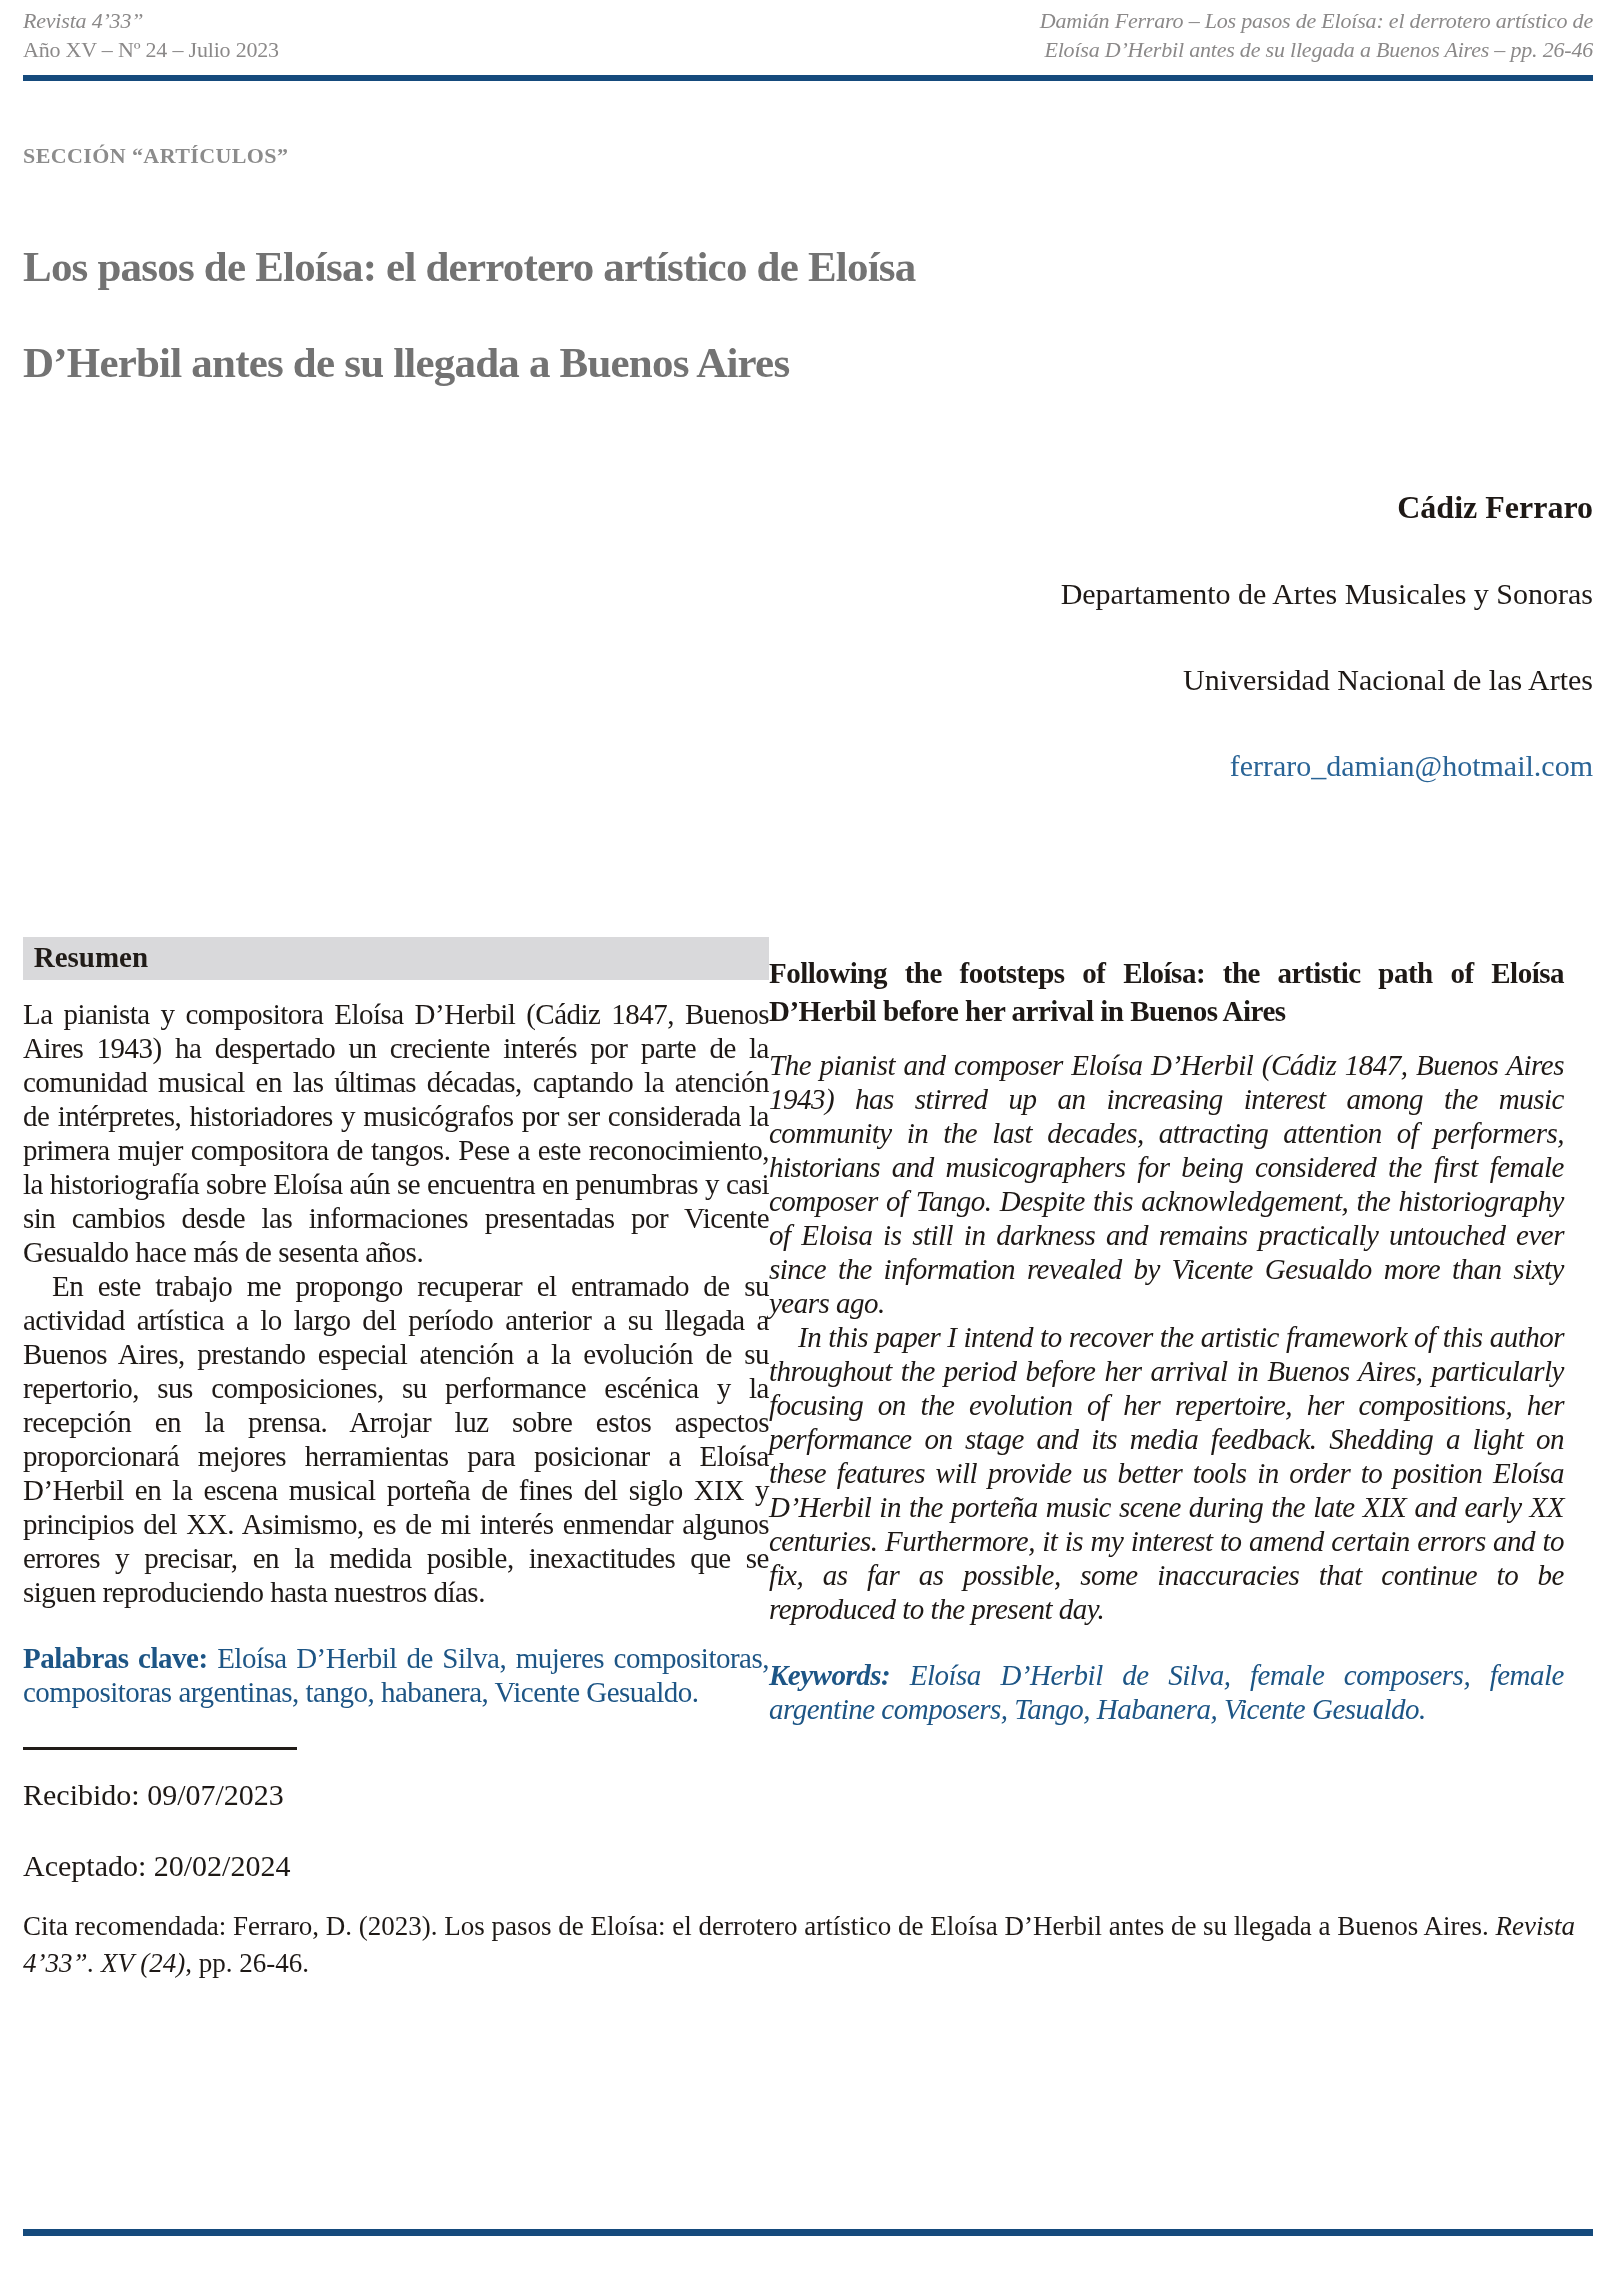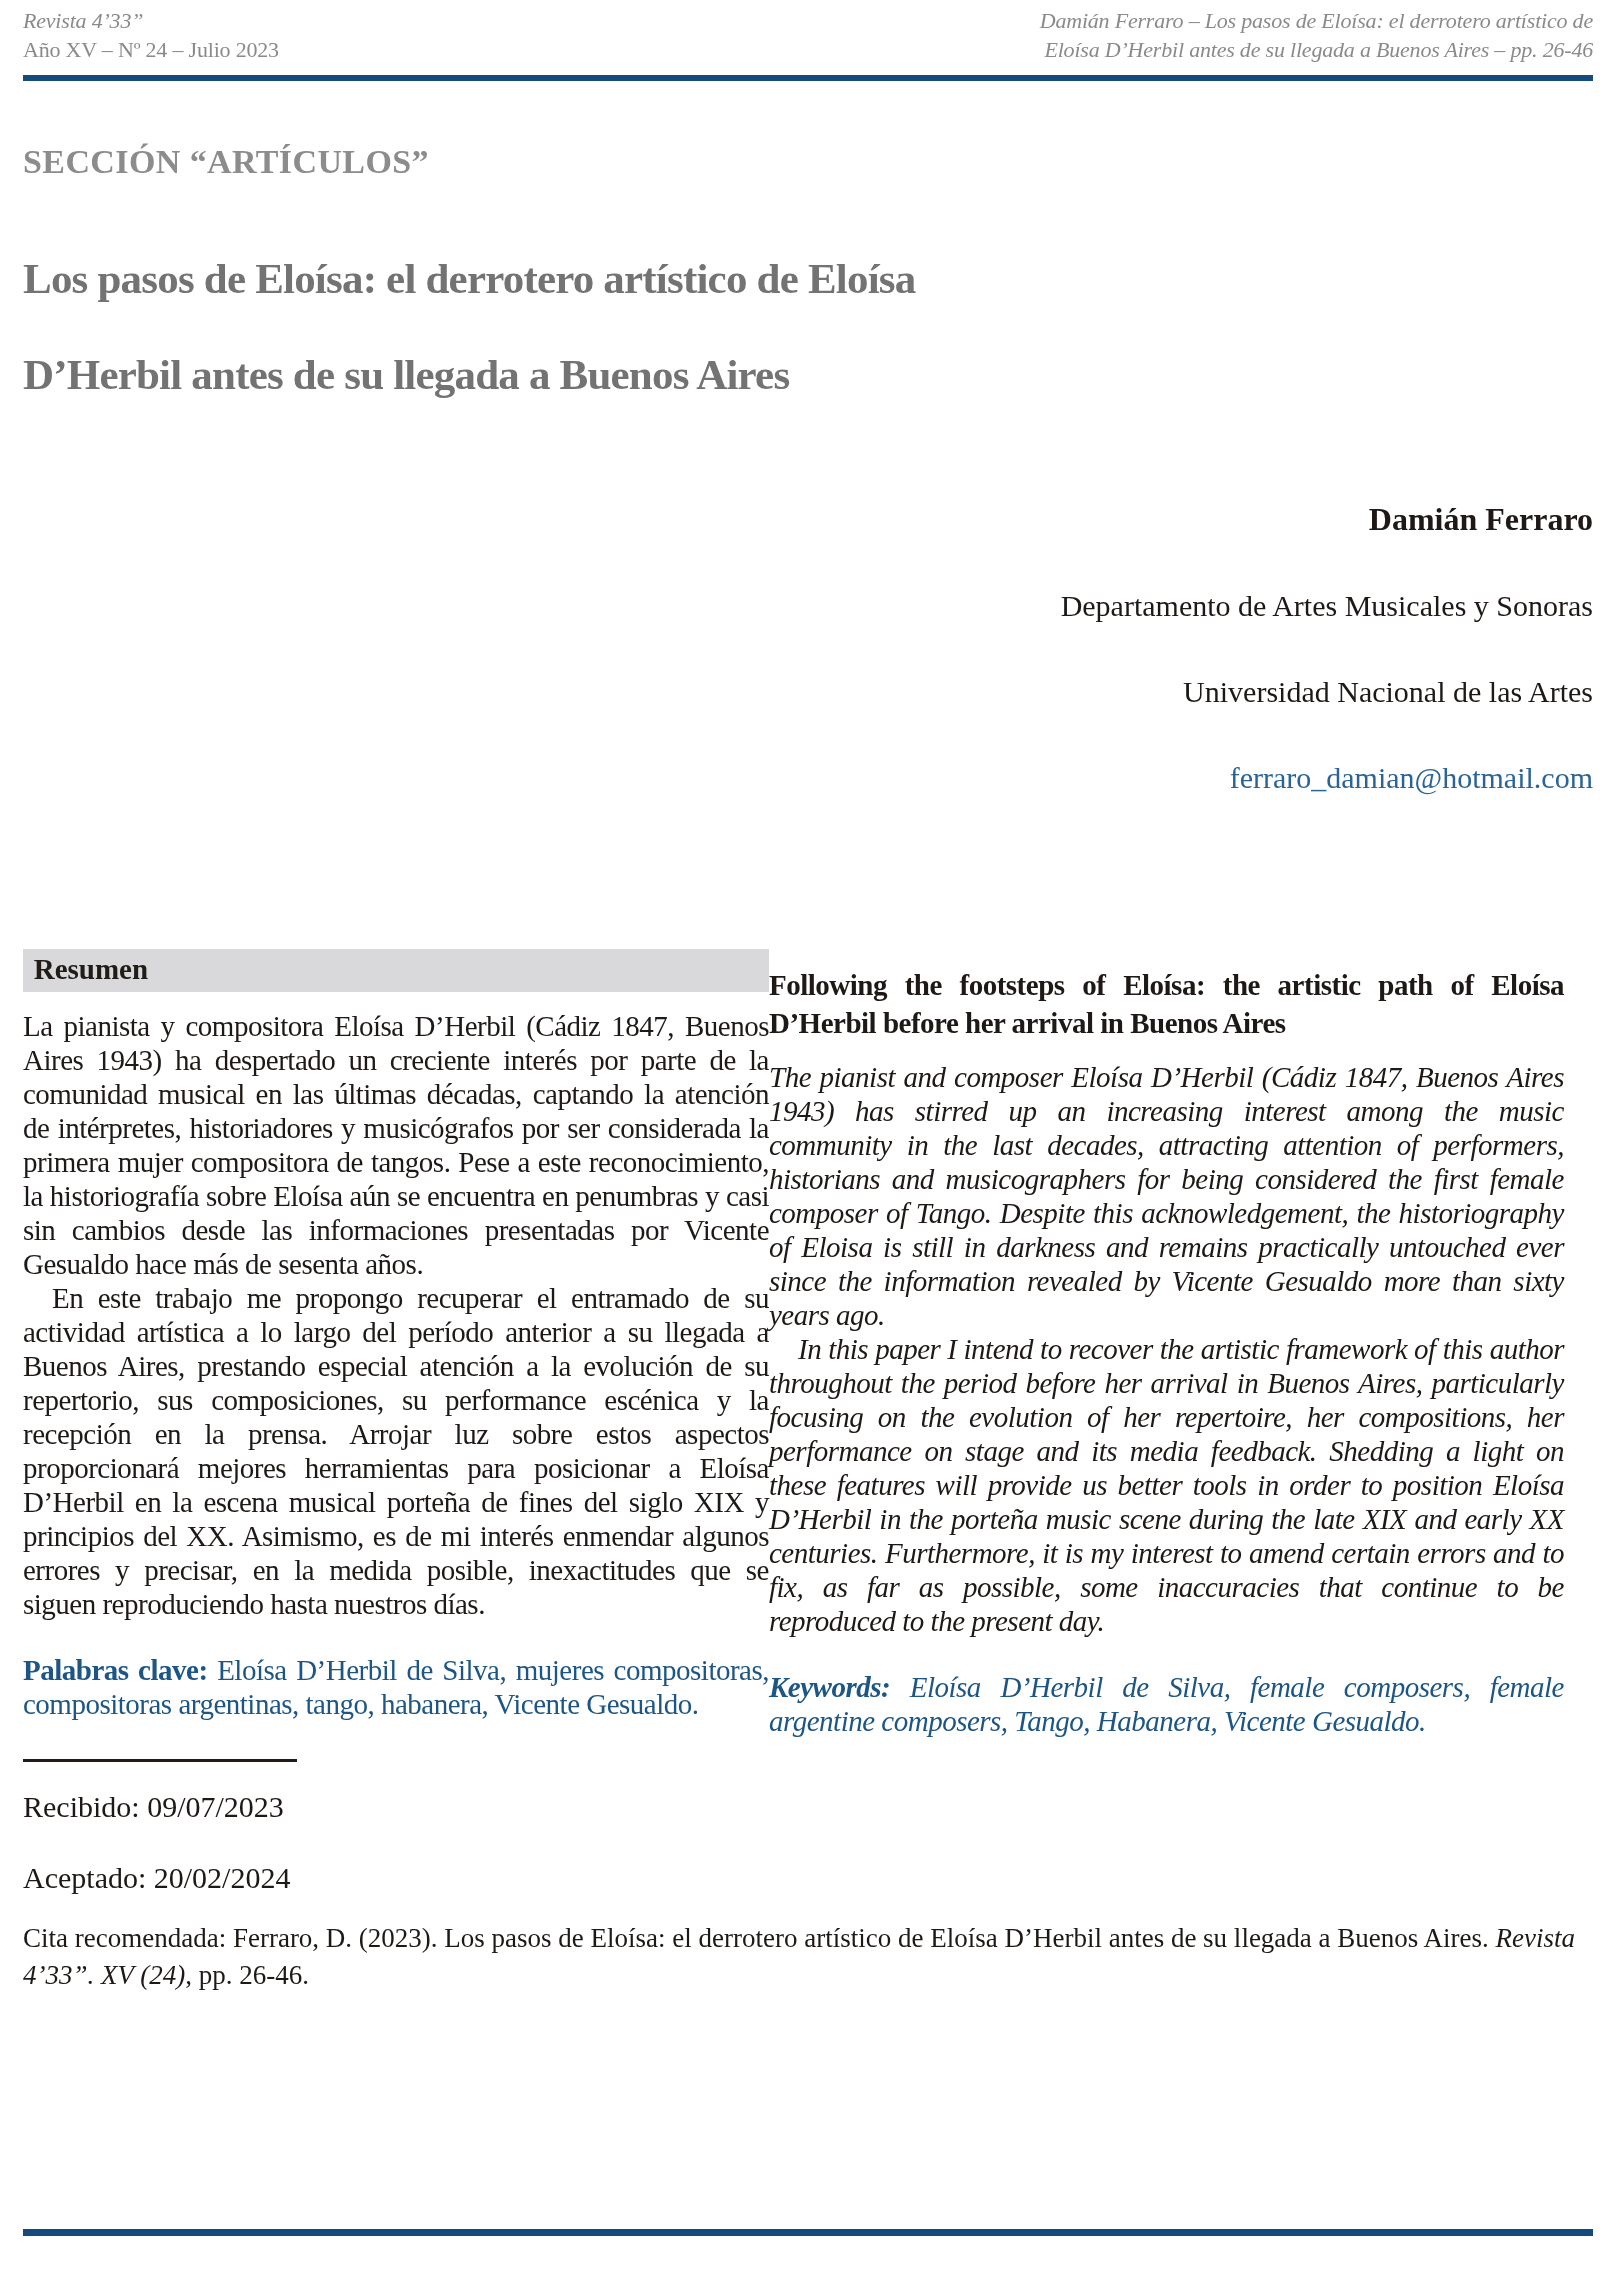--- a/index.html
+++ b/index.html
@@ -33,21 +33,21 @@
   .running-head { text-align: right; font-style: italic; }
   .header-rule {
     margin-top: 10.7px;
     height: 6.8px;
     background: #154a7c;
   }
 
   
   .section-label {
     margin-top: 62px;
-    font-size: 34px;
+    font-size: 22px;
     font-weight: bold;
     color: #8c8c8c;
     letter-spacing: 0.4px;
   }
   .article-title {
     margin-top: 50px;
     font-size: 43px;
     font-weight: bold;
     line-height: 96px;
     color: #737373;
@@ -170,21 +170,21 @@
   <div class="header-rule"></div>
 
   <div class="section-label">SECCIÓN “ARTÍCULOS”</div>
 
   <div class="article-title">
     <div>Los pasos de Eloísa: el derrotero artístico de Eloísa</div>
     <div>D’Herbil antes de su llegada a Buenos Aires</div>
   </div>
 
   <div class="author-block">
-    <div class="author-name">Damián Ferraro</div>
+    <div class="author-name">Cádiz Ferraro</div>
     <div class="author-line">Departamento de Artes Musicales y Sonoras</div>
     <div class="author-line">Universidad Nacional de las Artes</div>
     <div class="author-line author-email">ferraro_damian@hotmail.com</div>
   </div>
 
   <div class="abstract-columns">
 
     <div class="col-left">
       <div class="heading-bar">
         <span>Resumen</span>

